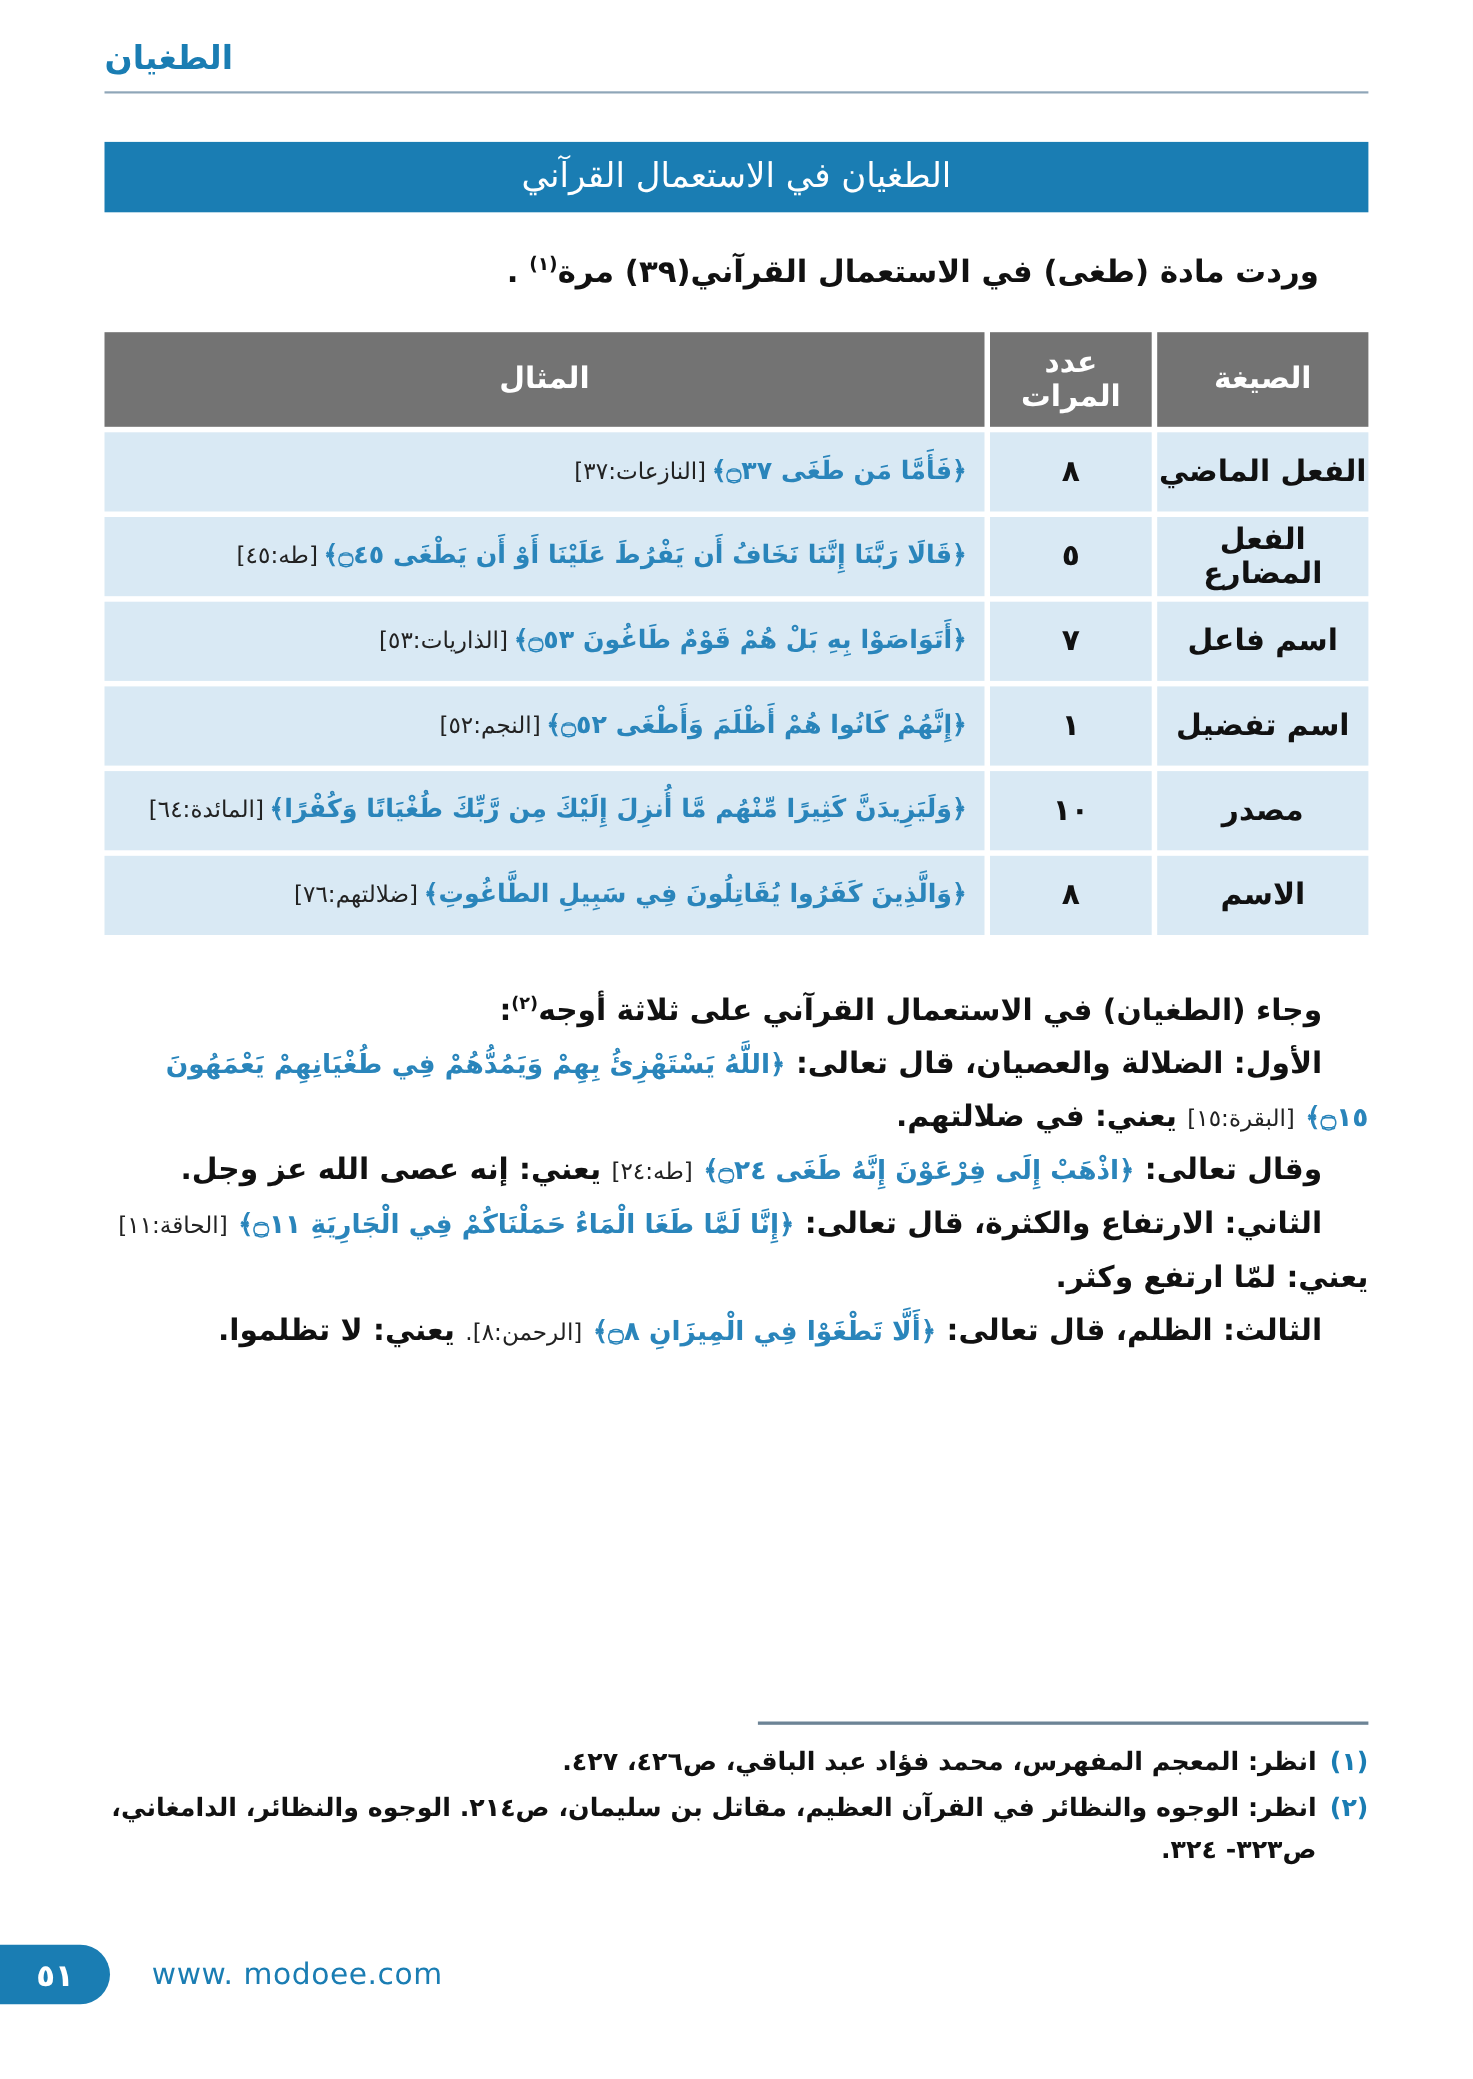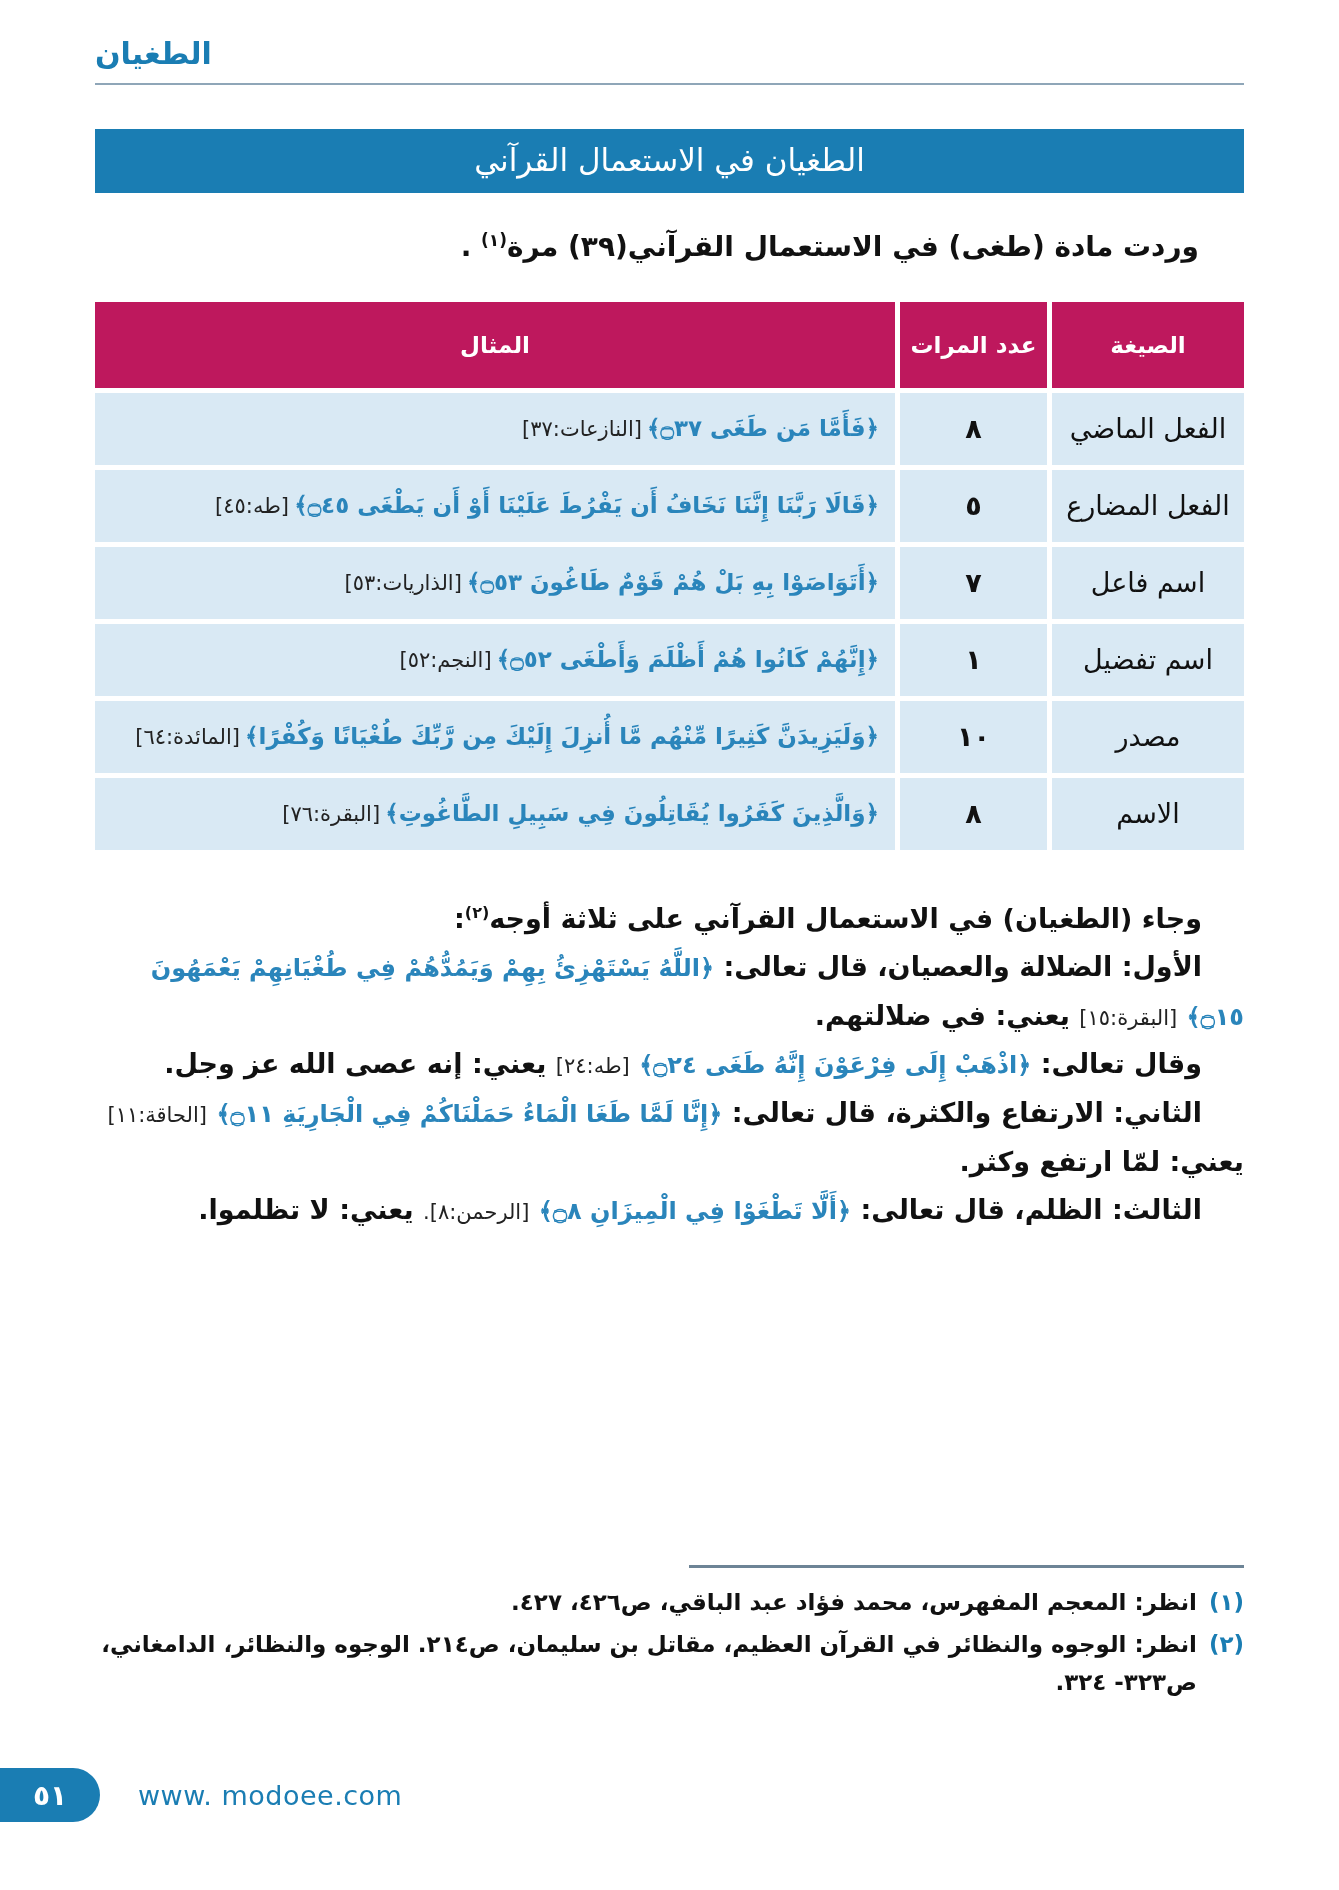--- a/index.html
+++ b/index.html
@@ -47,38 +47,38 @@
   }
   .intro sup{font-size:17px;}
   
   table.forms{
     width:calc(100% + 10px);
     margin:26px -5px 0 -5px;
     border-collapse:separate;
     border-spacing:5px;
   }
   table.forms th{
-    background:#be185d;
+    background:#737373;
     color:#ffffff;
-    font-size:23px;
+    font-size:27px;
     font-weight:bold;
     text-align:center;
     vertical-align:middle;
     padding:10px 6px;
     height:66px;
   }
   th.col-form{width:180px;}
   th.col-count{width:135px;}
   table.forms td{
     background:#d9e9f4;
     vertical-align:middle;
     height:52px;
   }
   td.cell-form{
-    font-weight:normal;font-size:27px;text-align:center;color:#111;
+    font-weight:bold;font-size:27px;text-align:center;color:#111;
   }
   td.cell-count{
     font-weight:bold;font-size:27px;text-align:center;color:#111;
   }
   td.cell-example{
     text-align:right;
     padding:10px 16px;
     line-height:1.6;
   }
   .verse{
@@ -220,21 +220,21 @@
         <td class="cell-example">
           <span class="verse">﴿وَلَيَزِيدَنَّ كَثِيرًا مِّنْهُم مَّا أُنزِلَ إِلَيْكَ مِن رَّبِّكَ طُغْيَانًا وَكُفْرًا﴾</span>
           <span class="ref">[المائدة:٦٤]</span>
         </td>
       </tr>
       <tr>
         <td class="cell-form">الاسم</td>
         <td class="cell-count">٨</td>
         <td class="cell-example">
           <span class="verse">﴿وَالَّذِينَ كَفَرُوا يُقَاتِلُونَ فِي سَبِيلِ الطَّاغُوتِ﴾</span>
-          <span class="ref">[البقرة:٧٦]</span>
+          <span class="ref">[ضلالتهم:٧٦]</span>
         </td>
       </tr>
     </tbody>
   </table>
 
   <div class="usage">
     <p>
       <span>وجاء (الطغيان)  في الاستعمال القرآني على ثلاثة أوجه</span><sup>(٢)</sup><span>:</span>
     </p>
     <p>

